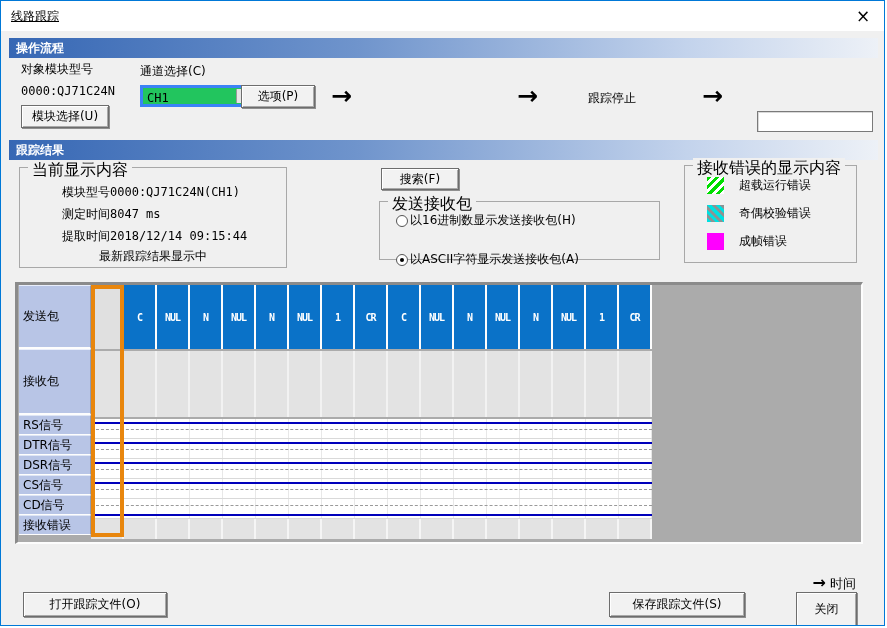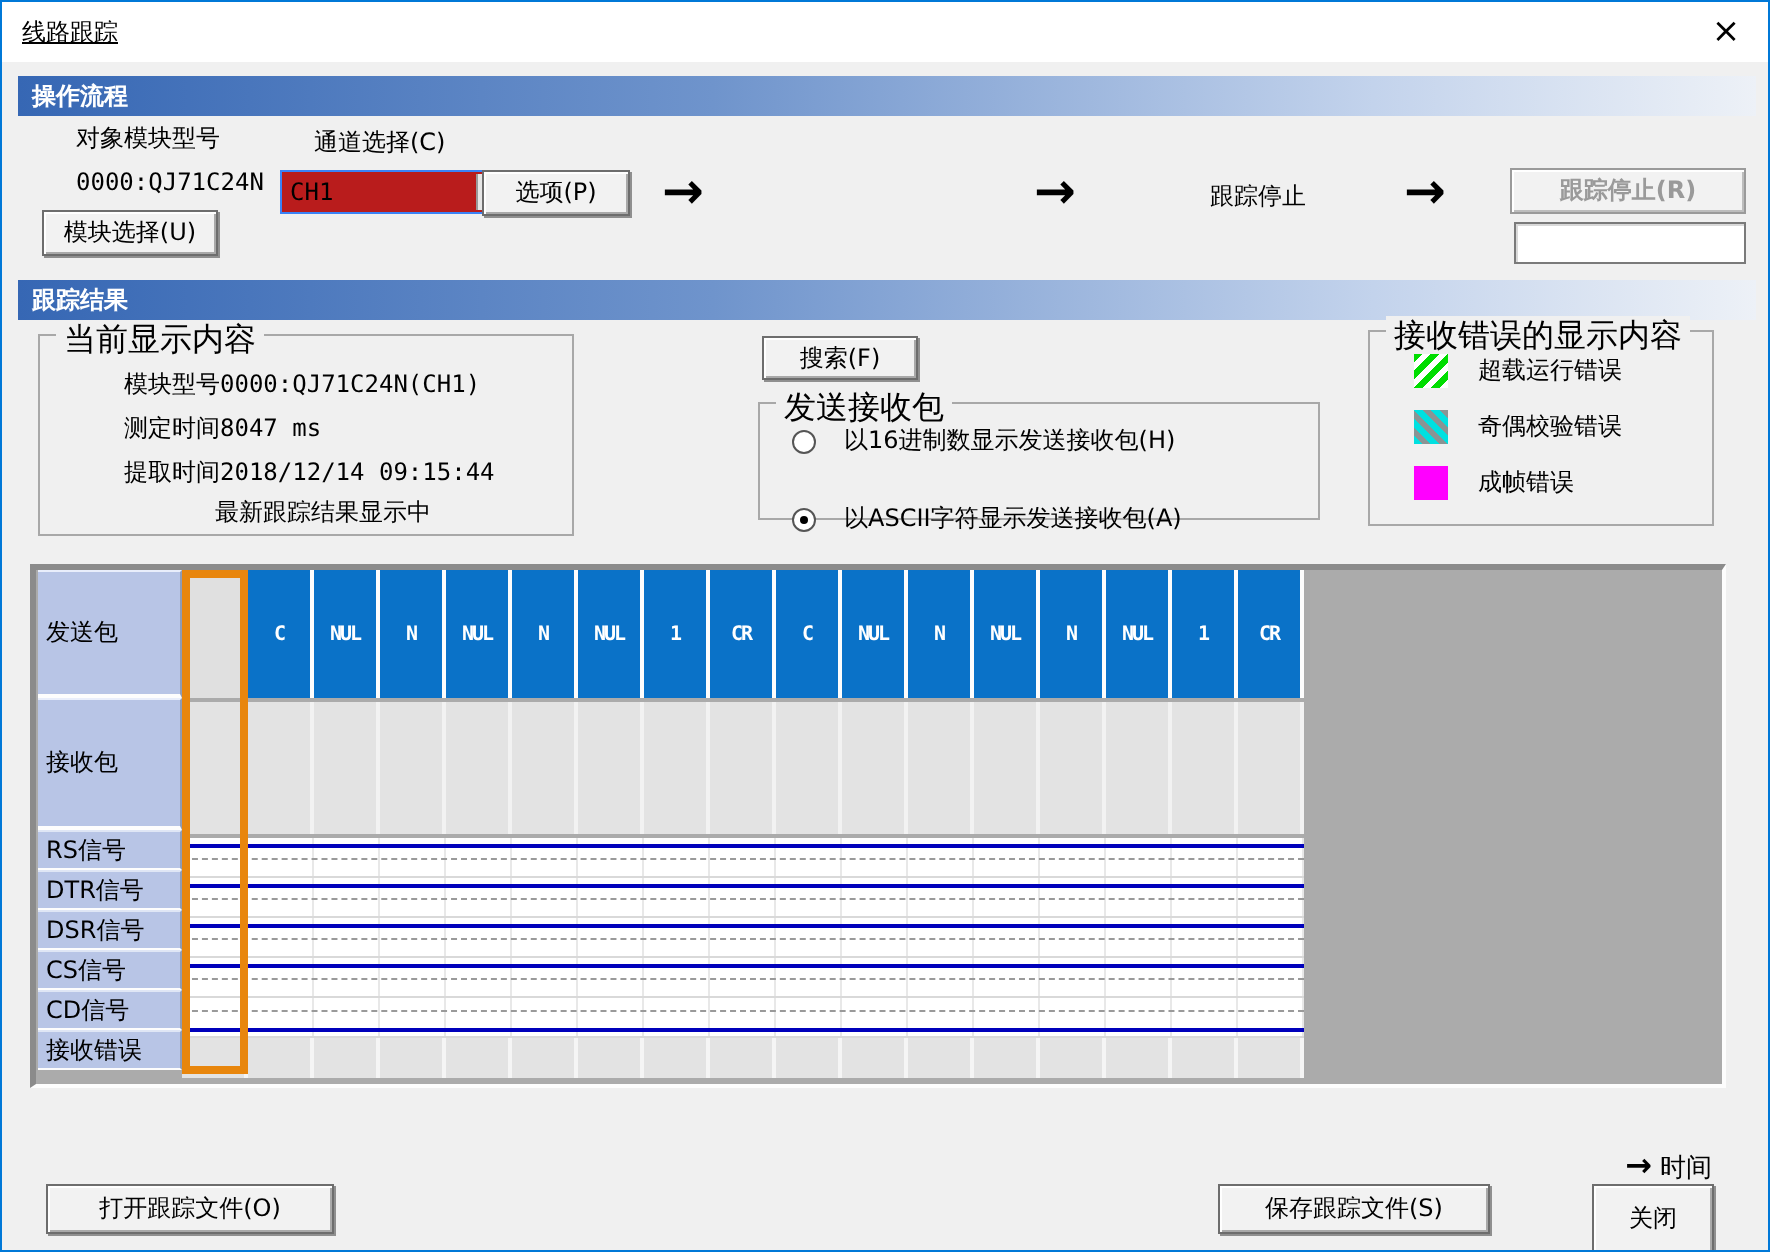--- a/index.html
+++ b/index.html
@@ -1,19 +1,19 @@
 <!DOCTYPE html>
 <html><head>
 <meta charset="utf-8">
 <style>
   * { box-sizing: border-box; margin: 0; padding: 0; }
   html,body { width:887px; height:628px; }
   body { font-family: "DejaVu Sans","Liberation Sans",sans-serif; font-size:12px; color:#000; }
   .window { position:relative; width:885px; height:626px; border:1px solid #0078d7; background:#f0f0f0; overflow:hidden; }
-  .abs { position:absolute;margin-left:17px; }
+  .abs { position:absolute; }
 
   
   .titlebar { position:absolute; top:0; left:0; right:0; height:30px; background:#ffffff; }
   .title-text { position:absolute; left:10px; top:7px; font-size:12px;text-decoration:underline; }
   .close-btn { position:absolute; right:8px; top:2px; width:26px; height:26px; text-align:center; line-height:26px; font-size:17px; cursor:pointer; }
 
   
   .sec-hdr { position:absolute; left:8px; width:869px; height:20px; line-height:20px; padding-left:7px;
              color:#fff; font-weight:bold;
              background:linear-gradient(90deg,#3667b4 0%, #6f94cc 40%, #c3d3ec 78%, #edf1f7 100%); }
@@ -24,34 +24,34 @@
          text-align:center; font-size:12px; cursor:pointer; display:flex; align-items:center; justify-content:center; }
   .btn.bold { font-weight:bold; }
   .btn.disabled { color:#9a9a9a; cursor:default; box-shadow: inset 1px 1px 0 #ffffff, inset -1px -1px 0 #bdbdbd; border-color:#9a9a9a; }
 
   .flow-arrow { position:absolute; font-size:25px; font-weight:bold; line-height:20px; letter-spacing:-2px; }
   .mono { font-family:"DejaVu Sans Mono","Liberation Mono",monospace; }
 
   .textbox { position:absolute; background:#fff; border:1px solid #7a7a7a; box-shadow: inset 1px 1px 0 #d9d9d9; }
 
   
-  .combo { position:absolute; width:117px; height:22px; background:#b91c1c; border:1px solid #3b82f6; }
+  .combo { position:absolute; width:117px; height:22px; background:#22c55e; border:3px solid #3b82f6; }
   .combo .val { position:absolute; left:4px; top:3px; font-size:12px; }
   .combo .drop { position:absolute; right:1px; top:1px; bottom:1px; width:17px; background:#e6e6e6;
                  border-left:1px solid #9a9a9a; display:flex; align-items:center; justify-content:center; font-size:8px; color:#222; cursor:pointer; }
 
   
   .grp { position:absolute; border:1px solid #a8a8a8; }
   .grp > .legend { position:absolute; top:-8px; left:8px; background:#f0f0f0; padding:0 4px; font-size:16px; }
 
   .fieldrow { position:absolute; left:20px; }
   .fieldrow .fl { display:inline-block; width:70px;text-align:right; }
 
   
-  .radio-row { position:absolute; left:16px; display:flex; align-items:center; gap:14px; cursor:pointer; }
+  .radio-row { position:absolute; left:16px; display:flex; align-items:center; gap:2px; cursor:pointer; }
   .radio { width:12px; height:12px; border:1px solid #555; border-radius:50%; background:#fff; position:relative; flex:0 0 12px; }
   .radio.sel::after { content:""; position:absolute; left:3px; top:3px; width:4px; height:4px; border-radius:50%; background:#000; }
 
   
   .err-item { position:absolute; left:22px; display:flex; align-items:center; gap:15px; }
   .swatch { width:17px; height:17px; flex:0 0 17px; }
   .sw-green-stripes { background:repeating-linear-gradient(135deg,#00dd00 0 3px,#ffffff 3px 6px); }
   .sw-cyan-stripes  { background:repeating-linear-gradient(45deg,#00e0e0 0 3px,#8a9494 3px 6px); }
   .sw-magenta-solid { background:#ff00ff; }
 
@@ -110,21 +110,20 @@
   <div class="combo" style="left:139px; top:84px;">
     <span class="val mono">CH1</span>
     <span class="drop">▼</span>
   </div>
   <div class="btn" style="left:240px; top:84px; width:74px; height:23px;">选项(P)</div>
 
   <div class="flow-arrow" style="left:330px; top:85px;">→</div>
   <div class="flow-arrow" style="left:516px; top:85px;">→</div>
   <div class="abs" style="left:587px; top:89px;">跟踪停止</div>
   <div class="flow-arrow" style="left:701px; top:85px;">→</div>
-  <div class="btn bold disabled" style="left:754px; top:83px; width:118px; height:23px;">跟踪停止(R)</div>
   <div class="textbox" style="left:756px; top:110px; width:116px; height:21px;"></div>
 
   <div class="sec-hdr" style="top:139px;">跟踪结果</div>
 
   <div class="grp" style="left:18px; top:166px; width:268px; height:101px;">
     <span class="legend">当前显示内容</span>
     <div id="current-fields">
         <div class="fieldrow" style="top: 16px;"><span class="fl">模块型号</span><span class="mono">0000:QJ71C24N(CH1)</span></div>
         <div class="fieldrow" style="top: 38px;"><span class="fl">测定时间</span><span class="mono">8047 ms</span></div>
         <div class="fieldrow" style="top: 60px;"><span class="fl">提取时间</span><span class="mono">2018/12/14 09:15:44</span></div>

